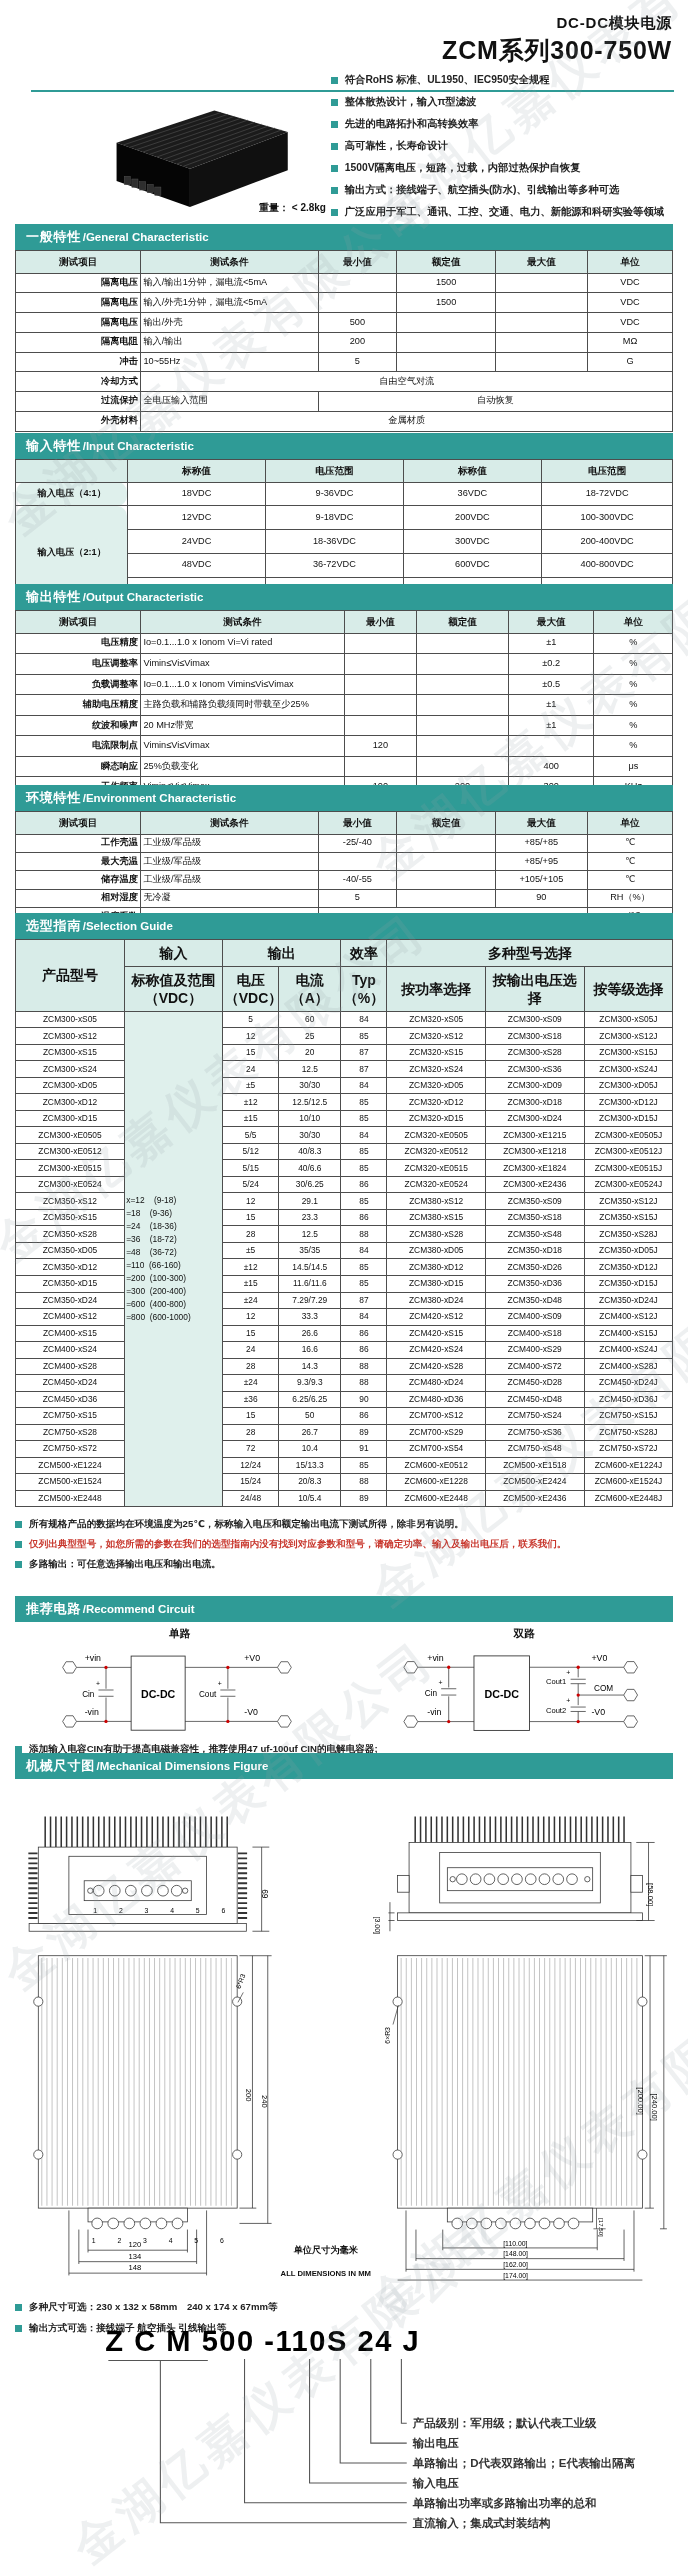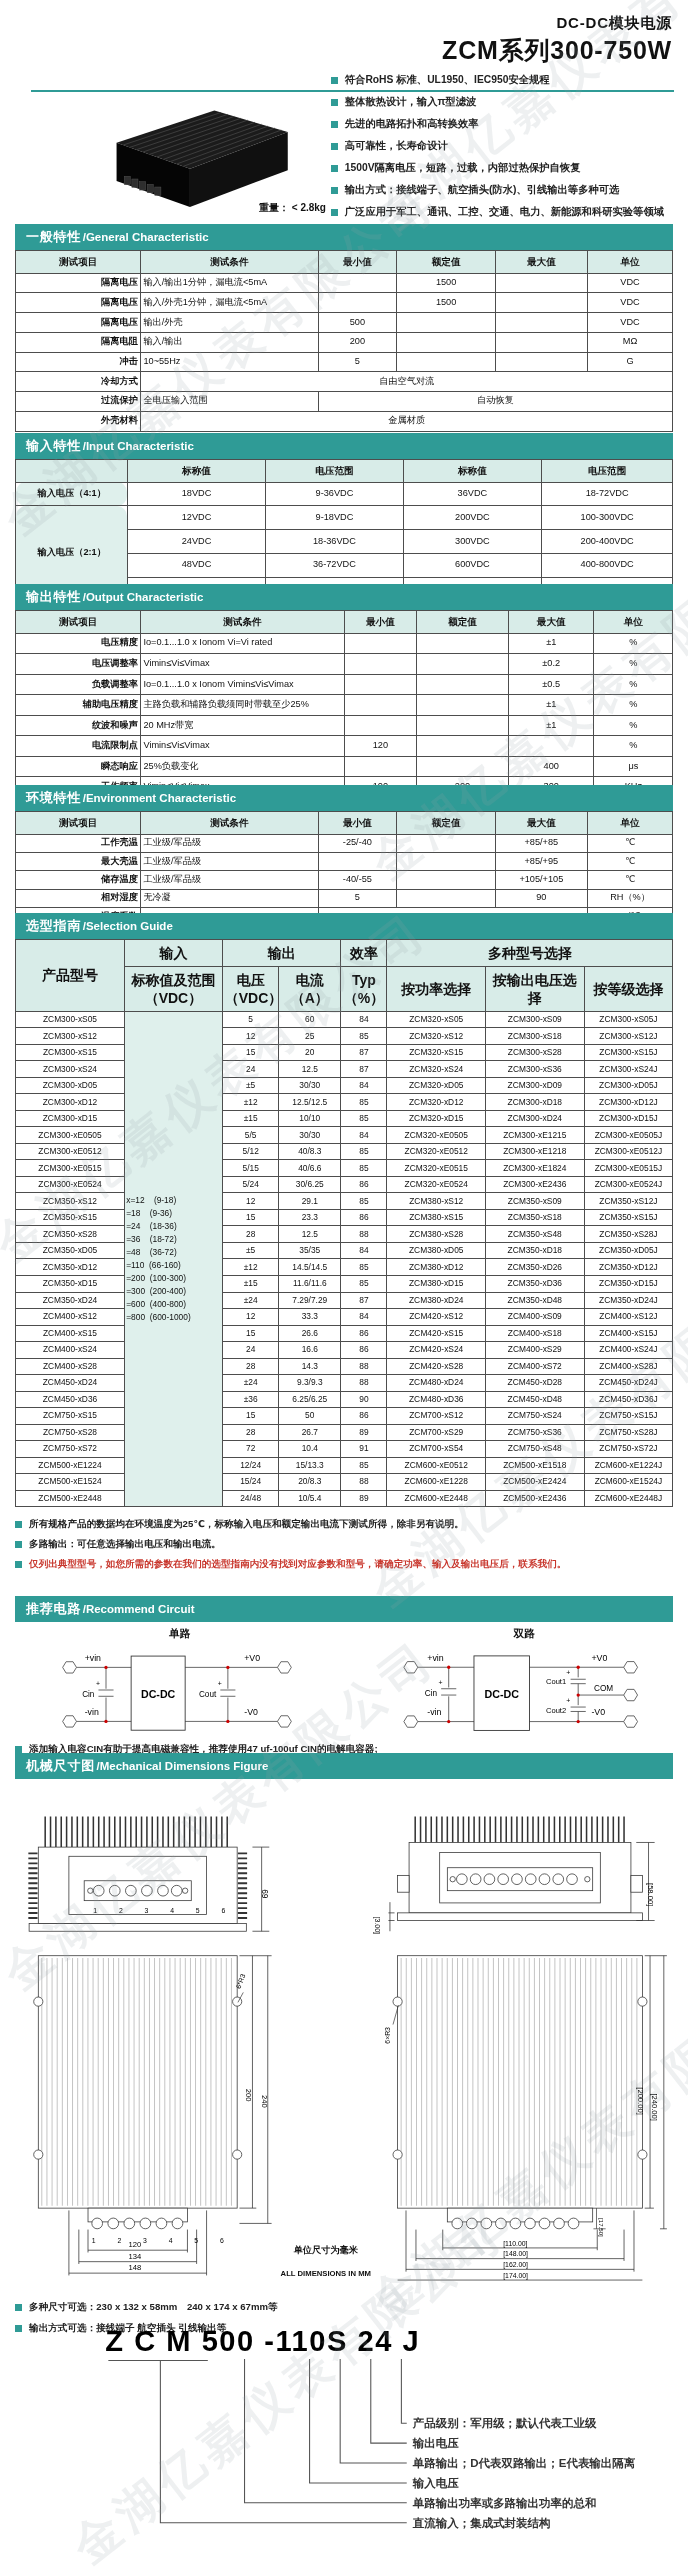--- a/index.html
+++ b/index.html
@@ -761,25 +761,25 @@
           </tr>
         </tbody>
     </table>
     <div class="tbl-notes">
         <div class="note-item">
           <span class="sq"></span>
           <span class="txt">所有规格产品的数据均在环境温度为25℃，标称输入电压和额定输出电流下测试所得，除非另有说明。</span>
         </div>
         <div class="note-item">
           <span class="sq"></span>
-          <span class="txt">多路输出：可任意选择输出电压和输出电流。</span>
+          <span class="txt red">仅列出典型型号，如您所需的参数在我们的选型指南内没有找到对应参数和型号，请确定功率、输入及输出电压后，联系我们。</span>
         </div>
         <div class="note-item">
           <span class="sq"></span>
-          <span class="txt red">仅列出典型型号，如您所需的参数在我们的选型指南内没有找到对应参数和型号，请确定功率、输入及输出电压后，联系我们。</span>
+          <span class="txt">多路输出：可任意选择输出电压和输出电流。</span>
         </div>
       </div>
   </div>
 
   <div class="section" style="top:1596px">
     <div class="bar">
       <span class="bzh">推荐电路</span>
       <span class="ben">/Recommend Circuit</span>
     </div>
     <div class="circ-row">

